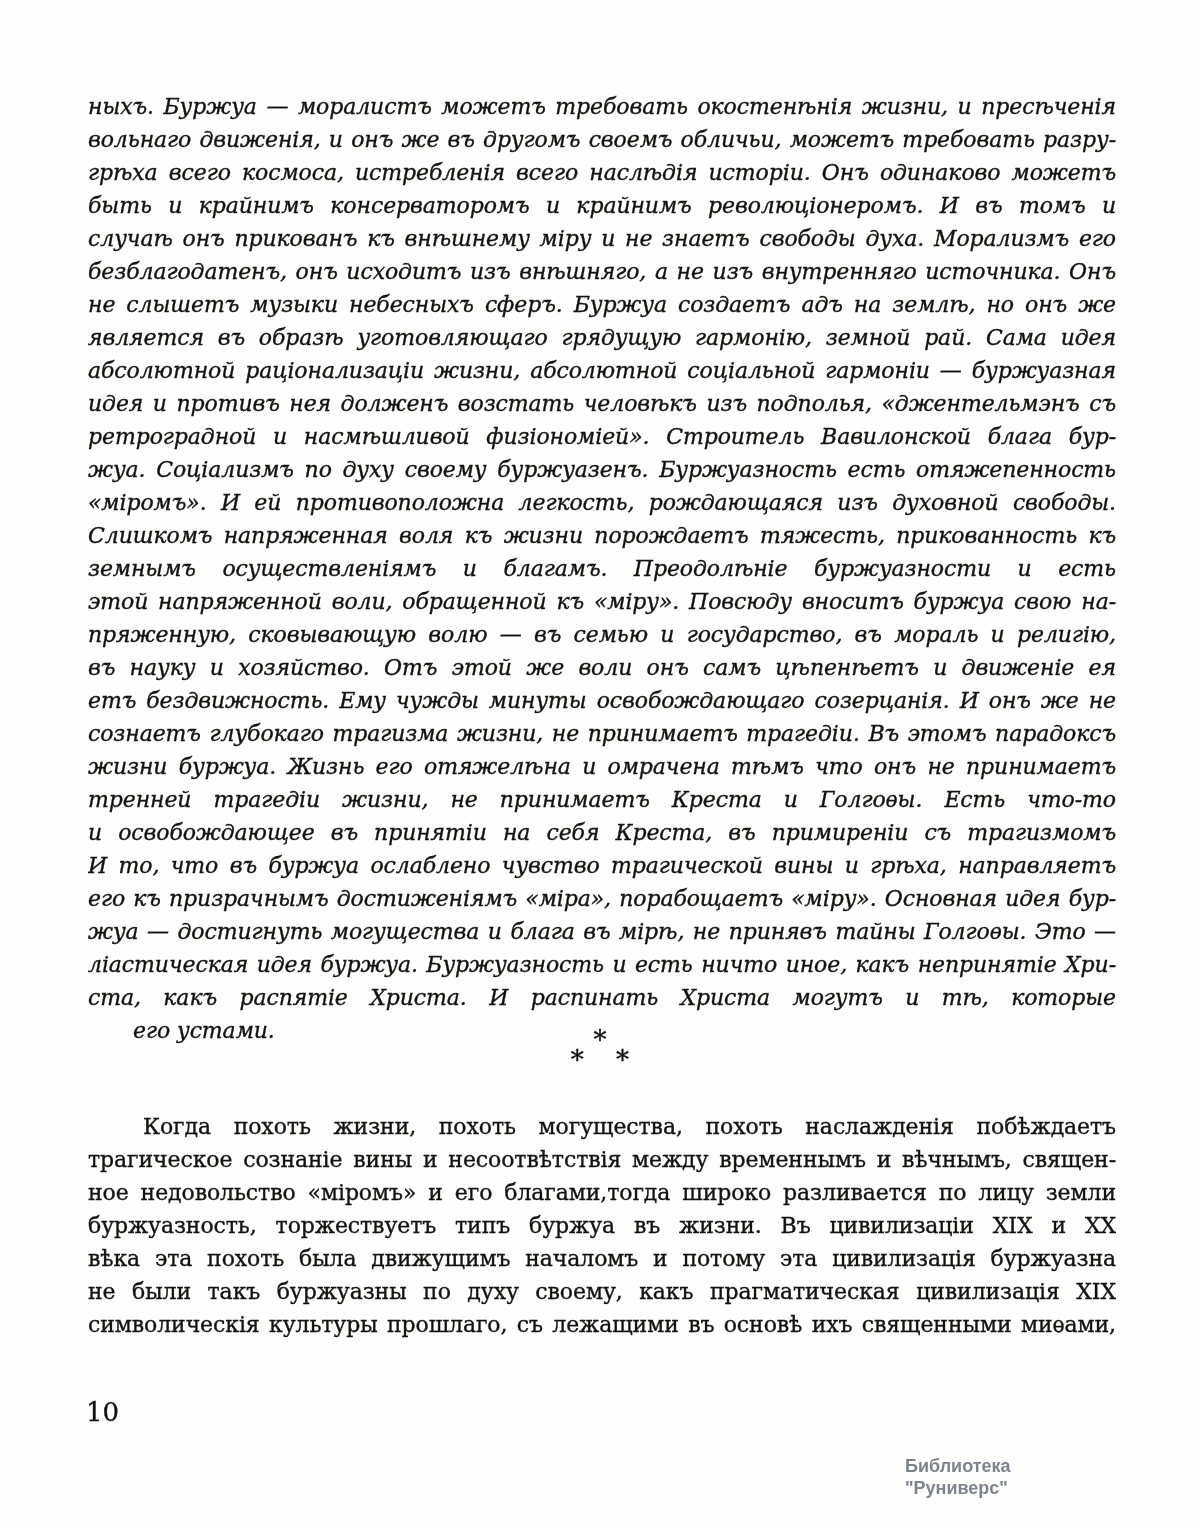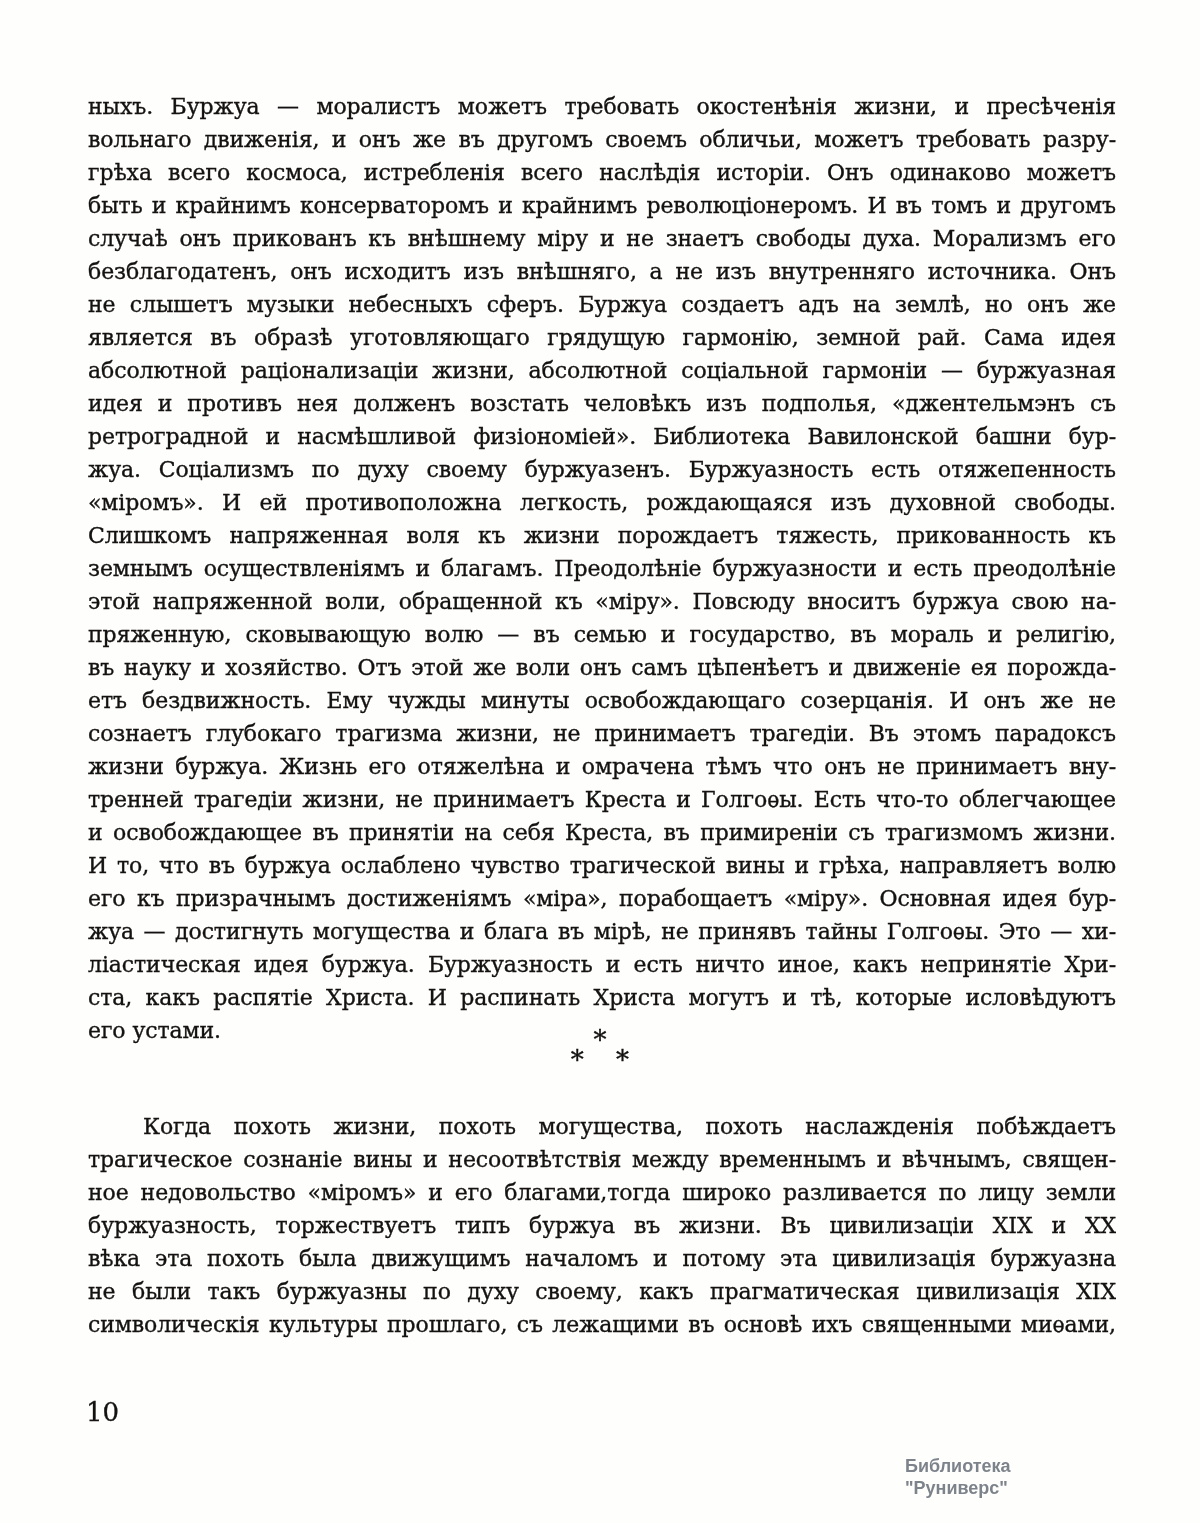--- a/index.html
+++ b/index.html
@@ -14,35 +14,36 @@
     background: #fefefd;
     overflow: hidden;
     font-family: "DejaVu Serif", serif;
     color: #141210;
   }
   .textcol {
     position: absolute;
     left: 88px;
     width: 1028px;
   }
-  .para1 { top: 90px; }
+  .para1 { top: 90px; font-style: italic; }
   .para2 { top: 1110px; }
   .line {
     height: 33px;
     line-height: 33px;
     font-size: 22px;
     letter-spacing: -0.1px;
     text-align: justify;
     text-align-last: justify;
     overflow: hidden;
     -webkit-text-stroke: 0.35px currentColor;
   }
   
   .para1 .line:last-child {
     text-align-last: left;
+    margin-left: 45px;
   }
   
   .para2 .line:first-child {
     text-indent: 55px;
   }
   .asterism {
     position: absolute;
     left: 0;
     top: 1030px;
     width: 1200px;
@@ -88,21 +89,21 @@
       <div class="line">ныхъ. Буржуа — моралистъ можетъ требовать окостенѣнія жизни, и пресѣченія</div>
       <div class="line">вольнаго движенія, и онъ же въ другомъ своемъ обличьи, можетъ требовать разру-</div>
       <div class="line">грѣха всего космоса, истребленія всего наслѣдія исторіи. Онъ одинаково можетъ</div>
       <div class="line">быть и крайнимъ консерваторомъ и крайнимъ революціонеромъ. И въ томъ и другомъ</div>
       <div class="line">случаѣ онъ прикованъ къ внѣшнему міру и не знаетъ свободы духа. Морализмъ его</div>
       <div class="line">безблагодатенъ, онъ исходитъ изъ внѣшняго, а не изъ внутренняго источника. Онъ</div>
       <div class="line">не слышетъ музыки небесныхъ сферъ. Буржуа создаетъ адъ на землѣ, но онъ же</div>
       <div class="line">является въ образѣ уготовляющаго грядущую гармонію, земной рай. Сама идея</div>
       <div class="line">абсолютной раціонализаціи жизни, абсолютной соціальной гармоніи — буржуазная</div>
       <div class="line">идея и противъ нея долженъ возстать человѣкъ изъ подполья, «джентельмэнъ съ</div>
-      <div class="line">ретроградной и насмѣшливой физіономіей». Библиотека Вавилонской башни бур-</div>
+      <div class="line">ретроградной и насмѣшливой физіономіей». Строитель Вавилонской блага бур-</div>
       <div class="line">жуа. Соціализмъ по духу своему буржуазенъ. Буржуазность есть отяжепенность</div>
       <div class="line">«міромъ». И ей противоположна легкость, рождающаяся изъ духовной свободы.</div>
       <div class="line">Слишкомъ напряженная воля къ жизни порождаетъ тяжесть, прикованность къ</div>
       <div class="line">земнымъ осуществленіямъ и благамъ. Преодолѣніе буржуазности и есть преодолѣніе</div>
       <div class="line">этой напряженной воли, обращенной къ «міру». Повсюду вноситъ буржуа свою на-</div>
       <div class="line">пряженную, сковывающую волю — въ семью и государство, въ мораль и религію,</div>
       <div class="line">въ науку и хозяйство. Отъ этой же воли онъ самъ цѣпенѣетъ и движеніе ея порожда-</div>
       <div class="line">етъ бездвижность. Ему чужды минуты освобождающаго созерцанія. И онъ же не</div>
       <div class="line">сознаетъ глубокаго трагизма жизни, не принимаетъ трагедіи. Въ этомъ парадоксъ</div>
       <div class="line">жизни буржуа. Жизнь его отяжелѣна и омрачена тѣмъ что онъ не принимаетъ вну-</div>

